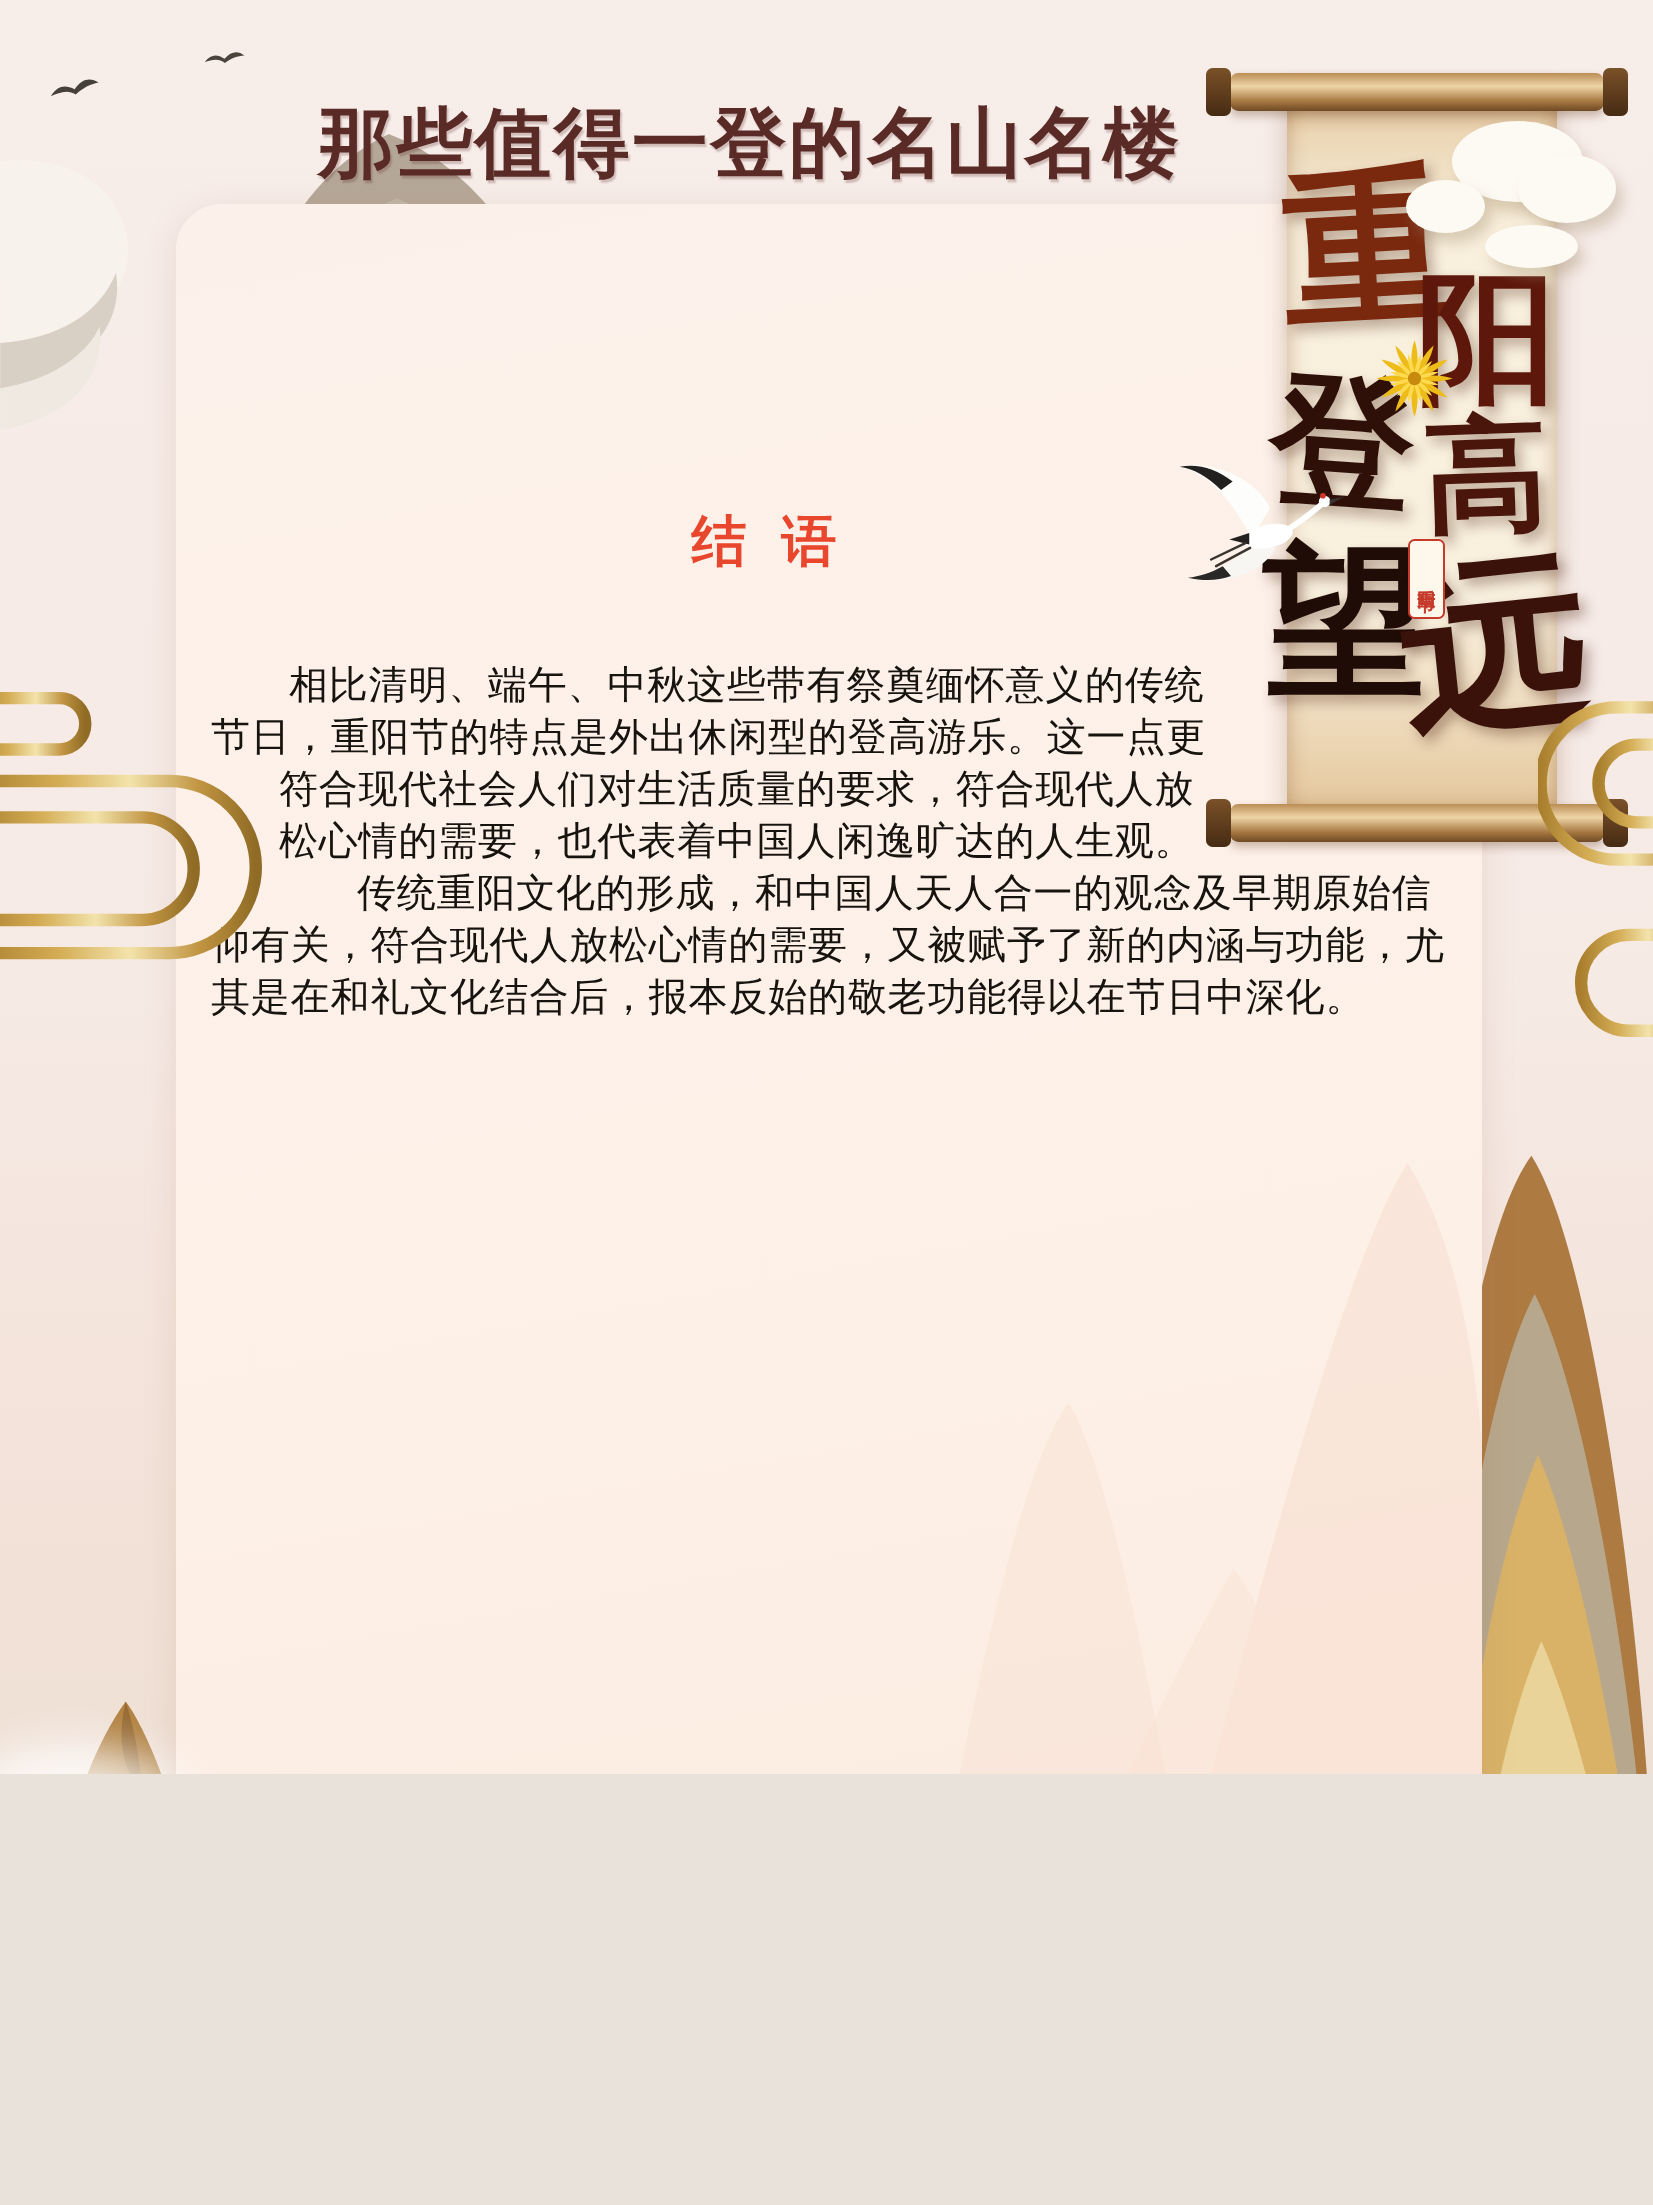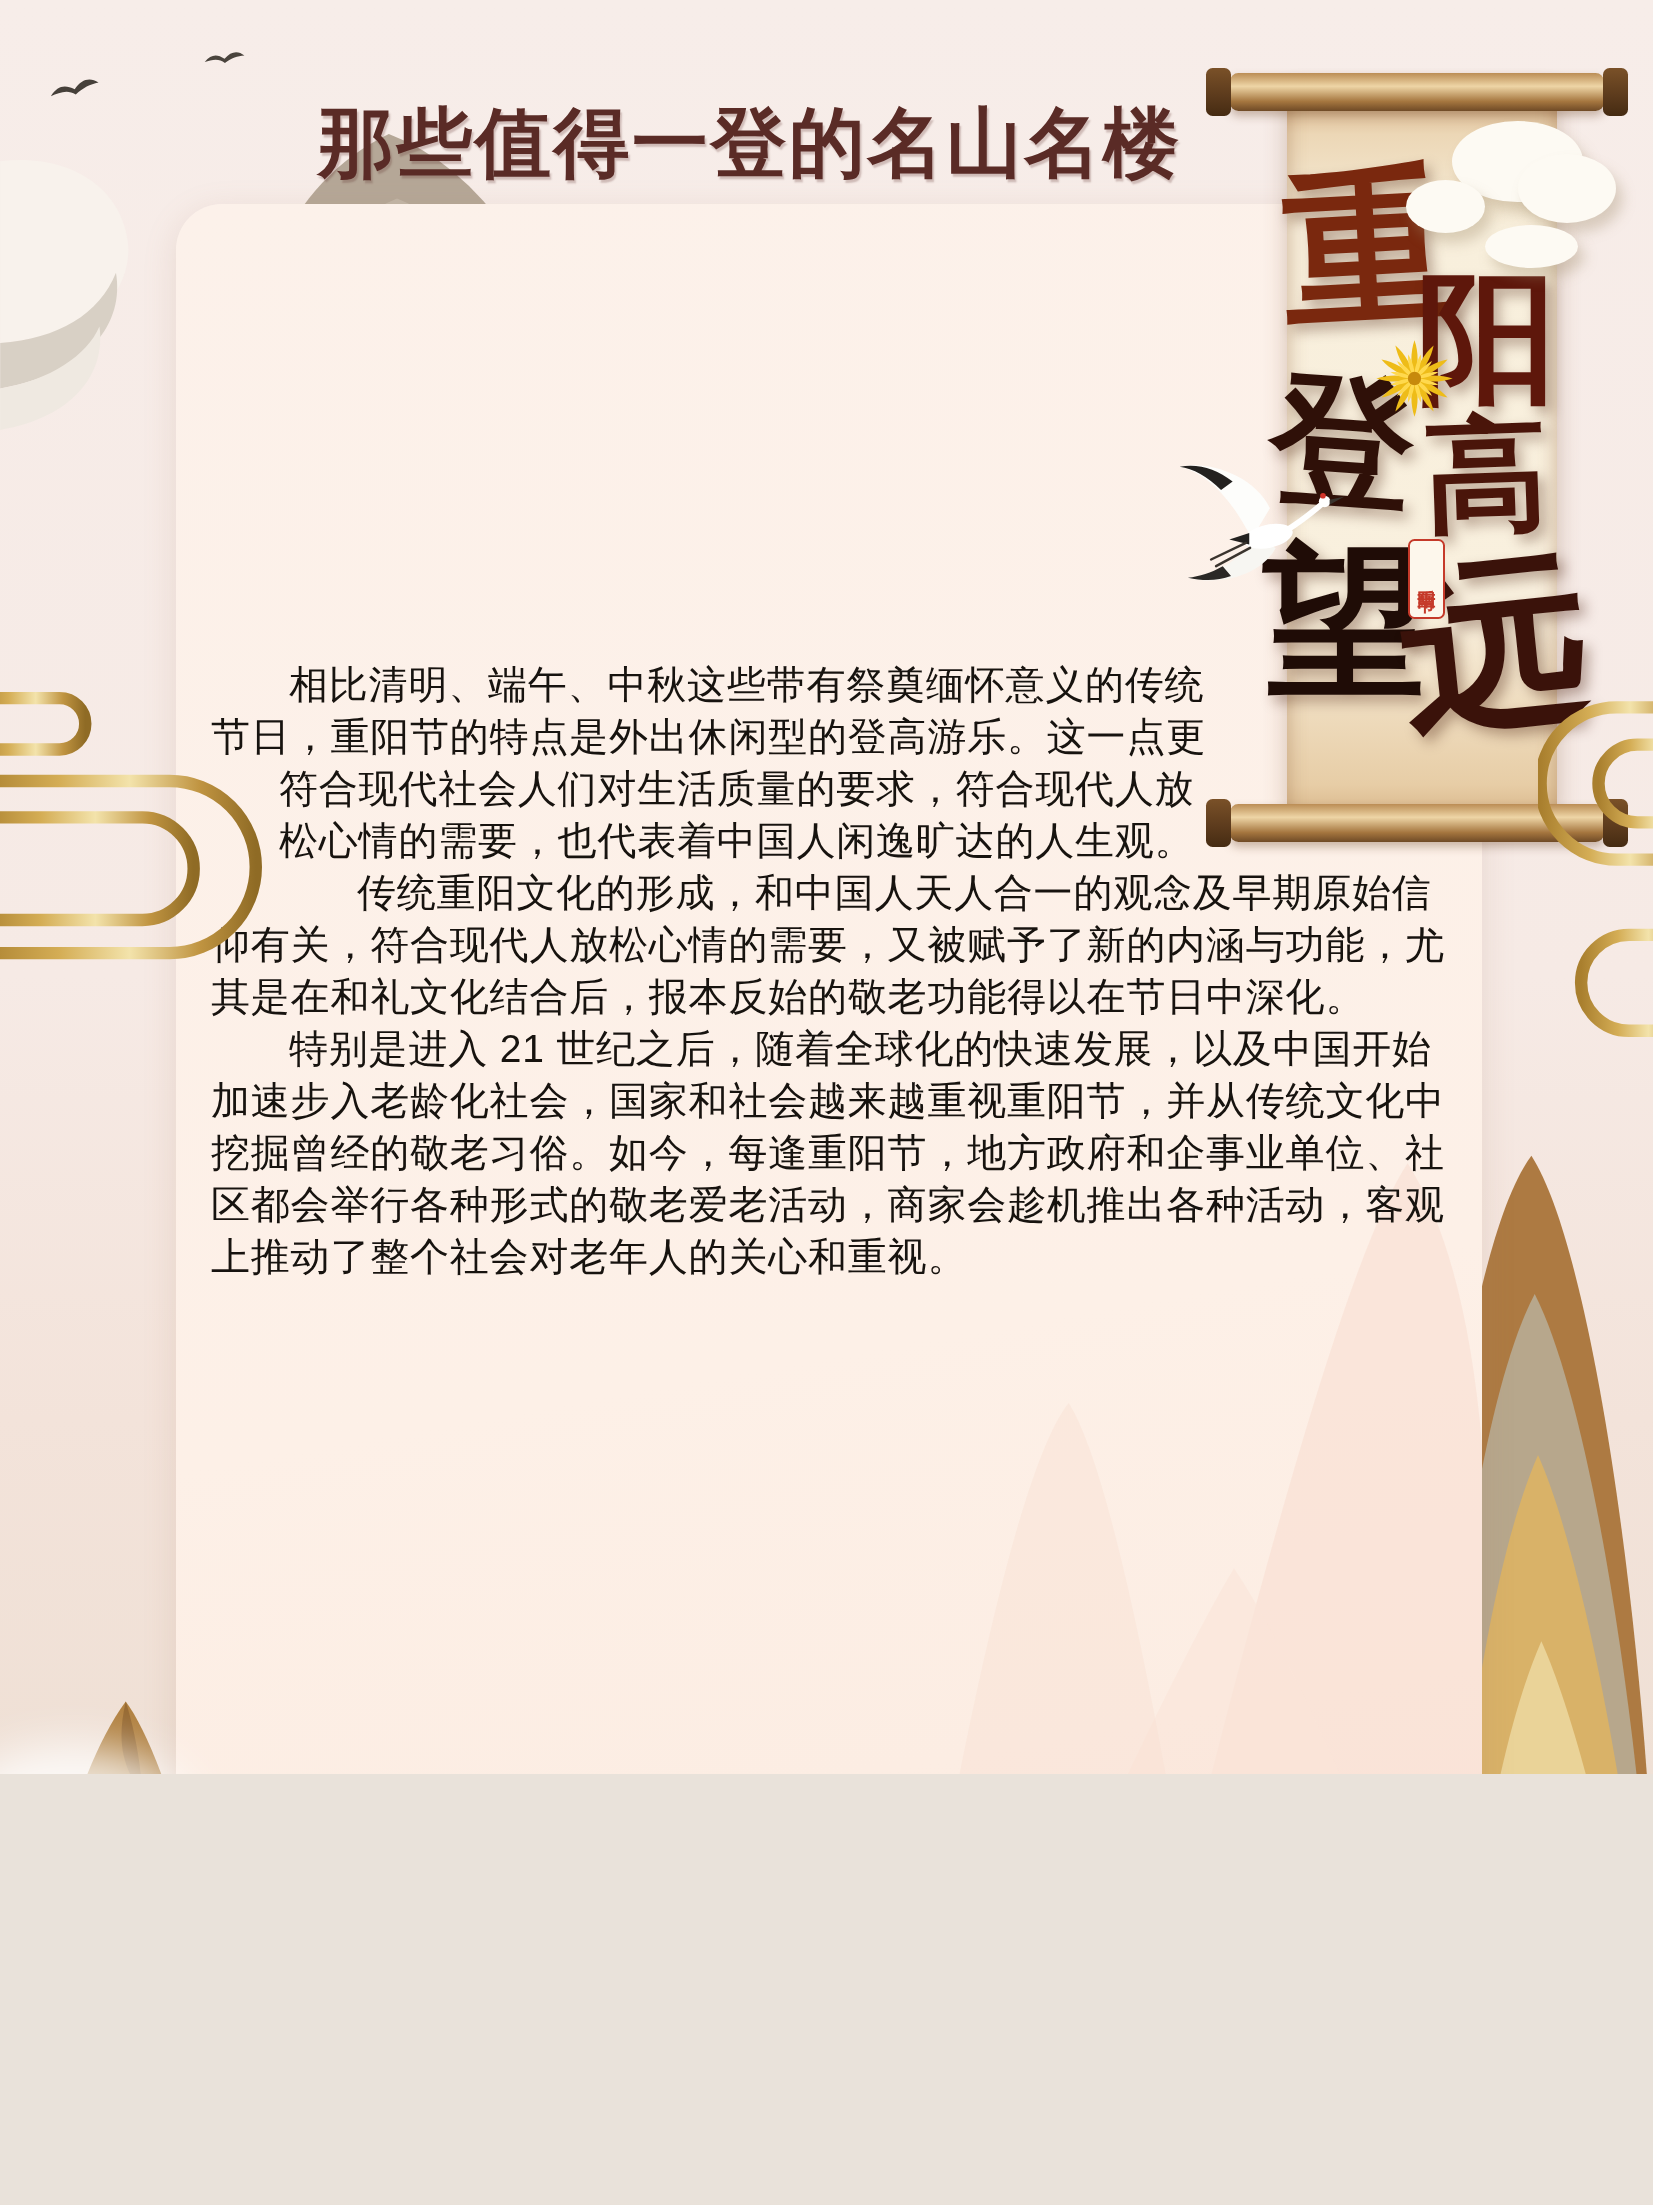--- a/index.html
+++ b/index.html
@@ -139,26 +139,26 @@
 
   <div class="card z-card">
     <svg class="card-mtns" width="1306" height="1882" viewBox="0 0 1580 2276">
       <path d="M1160,2276 Q1390,1310 1490,1160 Q1560,1270 1580,1500 L1580,2276 Z" fill="#f8ddcf" opacity=".55"></path>
       <path d="M980,2276 Q1190,1800 1280,1650 Q1380,1800 1560,2276 Z" fill="#fae4d8" opacity=".6"></path>
       <path d="M880,2276 Q1000,1550 1080,1450 Q1150,1560 1260,2276 Z" fill="#f9e0d2" opacity=".45"></path>
       <path d="M540,2276 Q730,2000 820,1900 Q910,2000 1100,2276 Z" fill="#fae7dc" opacity=".6"></path>
       <path d="M220,2276 Q390,2140 480,2050 Q570,2140 740,2276 Z" fill="#f9e3d6" opacity=".5"></path>
     </svg>
 
+    <h2 class="section-heading">结语</h2>
 
     <div class="paras">
       <div class="clip-spacer"></div>
       <p class="p1">相比清明、端午、中秋这些带有祭奠缅怀意义的传统节日，重阳节的特点是外出休闲型的登高游乐。这一点更符合现代社会人们对生活质量的要求，符合现代人放松心情的需要，也代表着中国人闲逸旷达的人生观。</p>
       <p>传统重阳文化的形成，和中国人天人合一的观念及早期原始信仰有关，符合现代人放松心情的需要，又被赋予了新的内涵与功能，尤其是在和礼文化结合后，报本反始的敬老功能得以在节日中深化。</p>
-      <p>特别是进入 21 世纪之后，随着全球化的快速发展，以及中国开始加速步入老龄化社会，国家和社会越来越重视重阳节，并从传统文化中挖掘曾经的敬老习俗。如今，每逢重阳节，地方政府和企事业单位、社区都会举行各种形式的敬老爱老活动，商家会趁机推出各种活动，客观上推动了整个社会对老年人的关心和重视。</p>
     </div>
   </div>
 
   <svg class="abs z-clip" style="left:0;top:670px;" width="298" height="298" viewBox="0 0 360 360">
     <defs>
       <linearGradient id="goldG" x1="0" y1="0" x2="1" y2="0">
         <stop offset="0" stop-color="#a97f2e"></stop>
           <stop offset=".3" stop-color="#d4ad55"></stop>
         <stop offset=".55" stop-color="#f3e3ab"></stop>
           <stop offset=".8" stop-color="#c09441"></stop>

